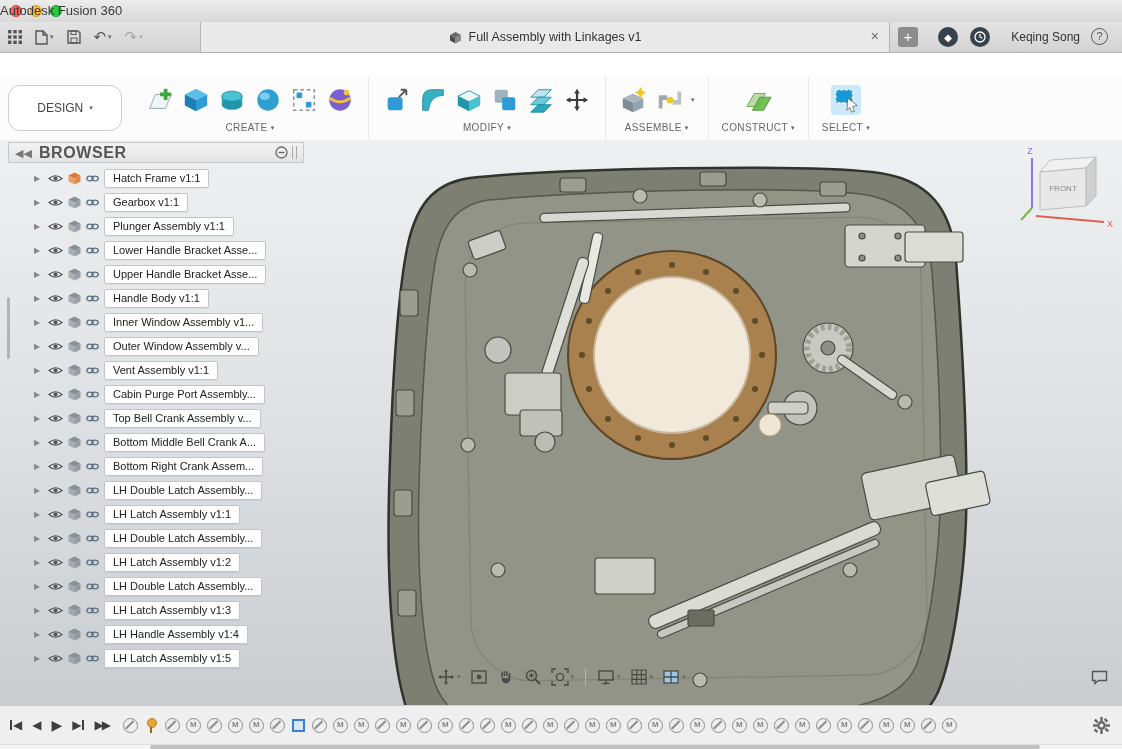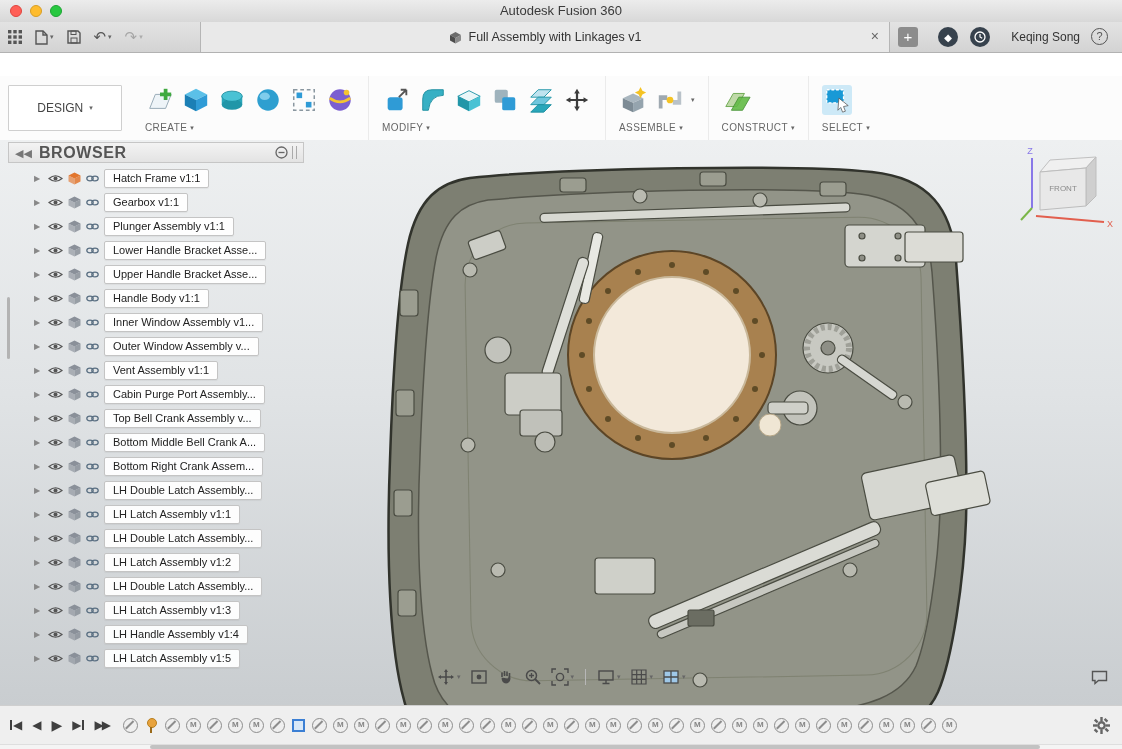--- a/index.html
+++ b/index.html
@@ -6,21 +6,21 @@
   .window{position:relative;width:1122px;height:749px;overflow:hidden;
     font-family:"Liberation Sans",sans-serif;color:#333;user-select:none;}
   
   .titlebar{position:absolute;top:0;left:0;right:0;height:22px;
     background:linear-gradient(#ececec,#d8d8d8);border-bottom:1px solid #b9b9b9;}
   .lights{position:absolute;left:10px;top:5px;display:flex;gap:8px;}
   .light{width:12px;height:12px;border-radius:50%;}
   .light.red{background:#ff5f57;border:1px solid #e0443e;box-sizing:border-box;}
   .light.yellow{background:#febc2e;border:1px solid #d89e24;box-sizing:border-box;}
   .light.green{background:#28c840;border:1px solid #1da533;box-sizing:border-box;}
-  .tb-title{position:absolute;left:0;right:0;top:3px;text-align:center;font-size:13px;color:#3a3a3a;}
+  .tb-title{position:absolute;left:0;right:0;top:3px;text-align:left;font-size:13px;color:#3a3a3a;}
   
   .appbar{position:absolute;top:22px;left:0;right:0;height:30px;
     background:linear-gradient(#e3e3e3,#d3d3d3);border-bottom:1px solid #b2b2b2;}
   .qat{position:absolute;left:8px;top:0;height:30px;display:flex;align-items:center;gap:13px;color:#555;}
   .qat .qbtn{display:flex;align-items:center;gap:2px;font-size:14px;cursor:default;}
   .caret{font-size:7px;color:#666;}
   .disabled{opacity:.4;}
   .doc-tab{position:absolute;left:200px;width:688px;top:0;height:30px;background:#e9e9e9;
     border-left:1px solid #b5b5b5;border-right:1px solid #b5b5b5;
     display:flex;align-items:center;justify-content:center;gap:7px;font-size:12.5px;color:#333;}
@@ -31,24 +31,24 @@
     display:flex;align-items:center;justify-content:center;color:#fff;font-size:10px;}
   .user-name{position:absolute;right:42px;top:8px;font-size:12px;color:#333;margin-left:8px;}
   .help-btn{position:absolute;right:14px;top:6px;width:17px;height:17px;border-radius:50%;
     border:1.5px solid #555;box-sizing:border-box;font-size:11px;color:#555;text-align:center;line-height:14px;}
   
   .tabsrow{position:absolute;top:52px;left:0;right:0;height:24px;background:#fcfcfc;display:flex;align-items:flex-end;padding-left:145px;box-sizing:border-box;}
   .rtab{font-size:11px;letter-spacing:.5px;color:#666;padding:0 13px 6px;cursor:default;}
   .rtab.active{color:#1d6fa5;font-weight:bold;border-bottom:3px solid #0696d7;padding-bottom:3px;}
   
   .toolbar{position:absolute;top:76px;left:0;right:0;height:64px;background:#fcfcfc;border-bottom:1px solid #c6c6c6;}
-  .design-box{position:absolute;left:8px;top:9px;width:112px;height:44px;background:#fff;border:1px solid #cfcfcf;border-radius:1px;
+  .design-box{position:absolute;left:8px;top:9px;width:112px;height:44px;background:#fff;border:1px solid #cfcfcf;border-radius:12px;
     display:flex;align-items:center;justify-content:center;gap:6px;font-size:12px;color:#444;}
   .groups{position:absolute;left:132px;top:0;bottom:0;display:flex;}
-  .group{display:flex;flex-direction:column;padding:5px 13px 2px;border-left:1px solid #ebebeb;}
+  .group{display:flex;flex-direction:column;align-items:center;padding:5px 13px 2px;border-left:1px solid #ebebeb;}
   .group:first-child{border-left:none;}
   .g-icons{display:flex;align-items:center;gap:6px;height:38px;}
   .g-label{font-size:10px;color:#666;letter-spacing:.4px;margin-top:3px;display:flex;align-items:center;gap:3px;}
   .tile{width:30px;height:30px;display:flex;align-items:center;justify-content:center;}
   .tile.hl{background:#cde9f7;border-radius:3px;}
   
   .main{position:absolute;top:140px;left:0;height:565px;width:1122px;
     background:linear-gradient(180deg,#eef0f1 0%,#e0e3e5 45%,#c9cdd0 100%);}
   .model-svg{position:absolute;left:0;top:0;}
   .viewcube{position:absolute;right:6px;top:4px;}

